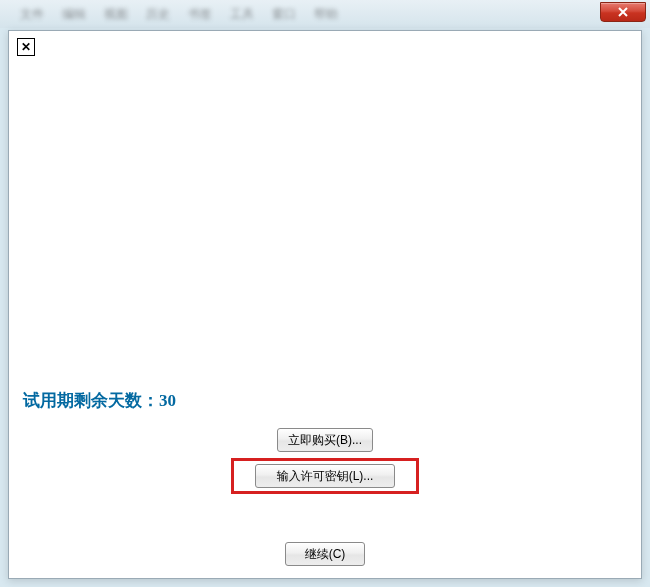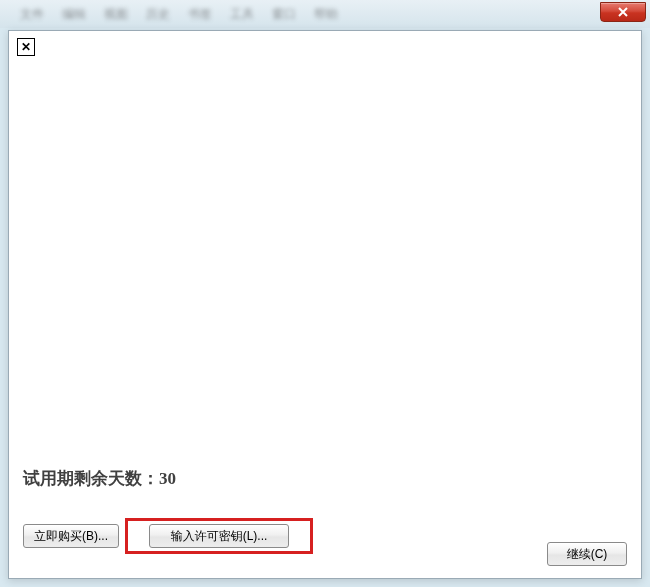--- a/index.html
+++ b/index.html
@@ -78,28 +78,29 @@
       font-size: 12px;
       font-weight: bold;
     }
     .dialog-body {
       flex: 1;
     }
     .trial-message {
       padding: 0 14px 10px 14px;
       font-size: 17px;
       font-weight: bold;
-      color: #404040;
+      color: #0369a1;
       font-family: "SimSun", serif;
     }
     .button-row {
       display: flex;
       align-items: center;
       padding: 6px 14px 12px 14px;
       gap: 6px;
+      flex-direction: column;
     }
     .btn {
       height: 24px;
       padding: 0 10px;
       font-size: 12px;
       font-family: "SimSun", "Microsoft YaHei", sans-serif;
       background: linear-gradient(to bottom, #ffffff 0%, #f0f0f0 45%, #e6e6e6 55%, #ededed 100%);
       border: 1px solid #8a8a8a;
       border-radius: 3px;
       cursor: pointer;

